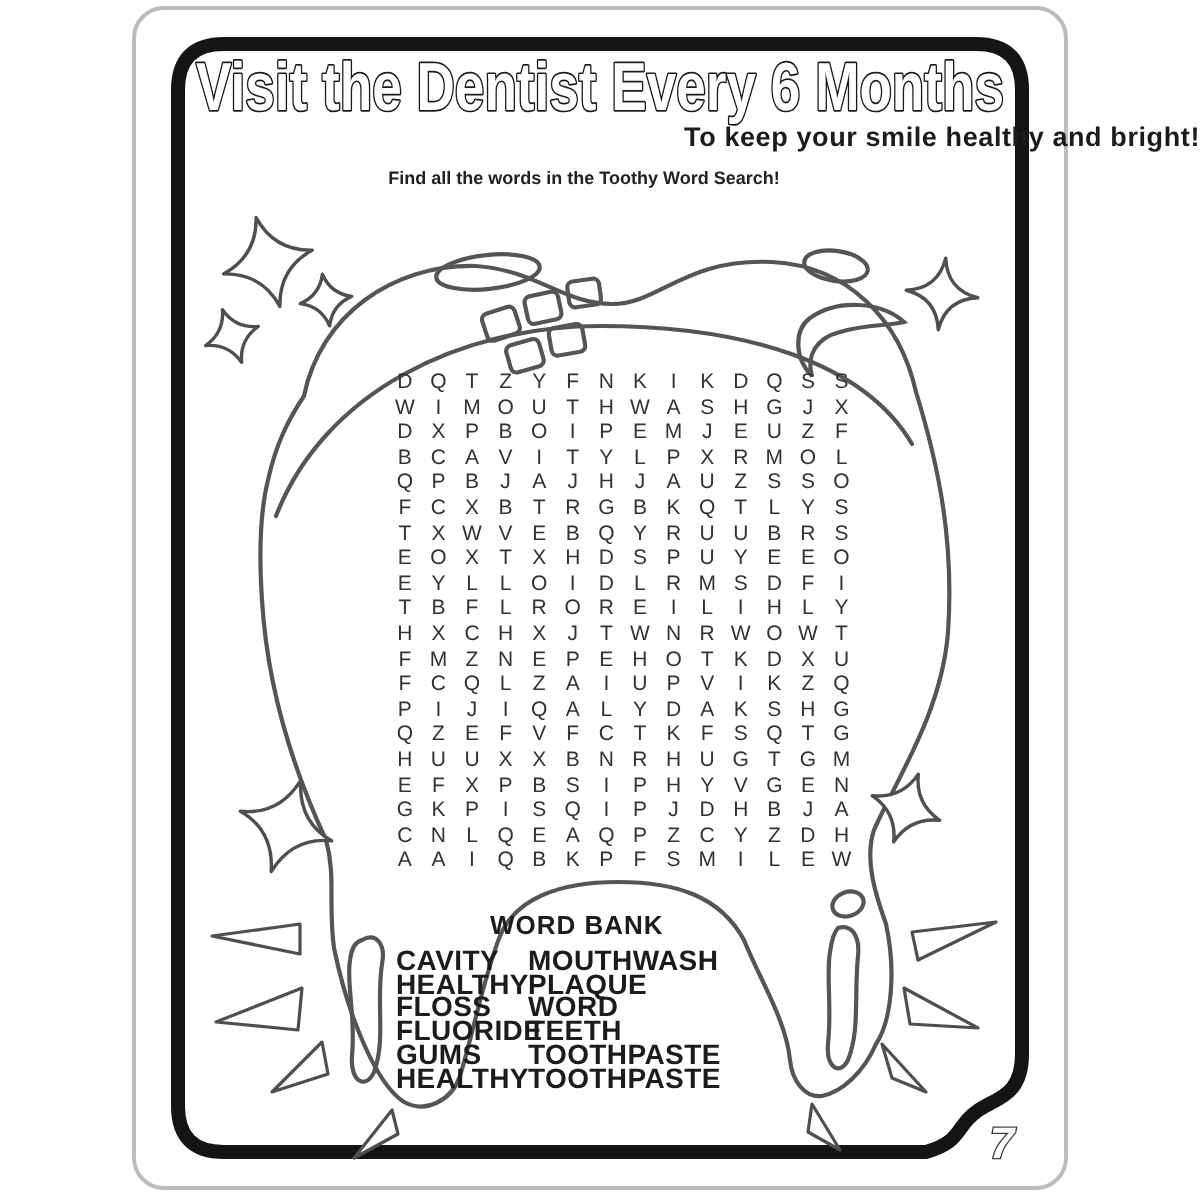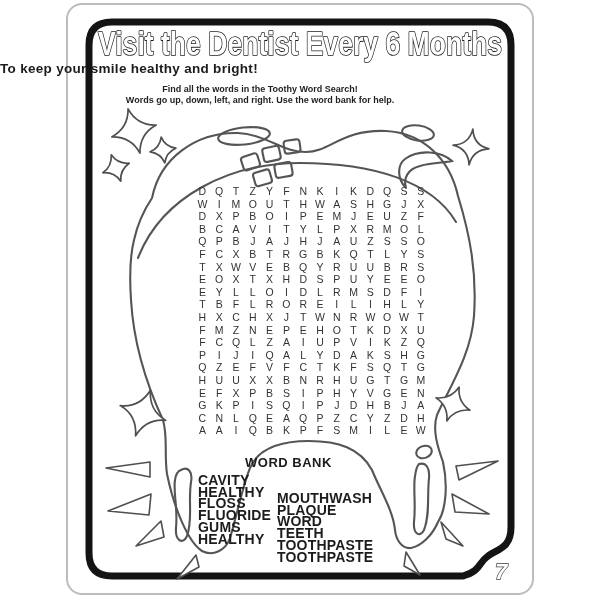--- a/index.html
+++ b/index.html
@@ -1,32 +1,32 @@
 <!DOCTYPE html>
 <html><head>
 <meta charset="utf-8">
 <style>
   html,body{margin:0;padding:0;background:#fff;}
   .page{position:relative;width:600px;height:600px;background:#ffffff;
         font-family:"Liberation Sans",sans-serif;overflow:hidden;}
   .art{position:absolute;left:0;top:0;z-index:1;}
   .txt{position:absolute;z-index:2;color:#1c1c1c;}
-  .subtitle{left:0;top:61px;width:600px;text-align:left;
+  .subtitle{left:0;top:61px;width:600px;text-align:right;
             font-size:13.5px;font-weight:bold;letter-spacing:.3px;}
   .instructions{left:0;top:84px;width:520px;text-align:center;
-                font-size:9px;font-weight:bold;line-height:10.5px;color:#222;}
+                font-size:9px;font-weight:bold;line-height:10.5px;color:#222;padding-left:32px;}
   .ws-grid{left:194px;top:185px;z-index:2;position:absolute;}
   .ws-row{display:flex;height:12.6px;}
   .ws-cell{width:16.8px;text-align:center;font-size:10.5px;line-height:12.6px;
            color:#333;font-weight:400;}
   .wb{position:absolute;z-index:2;color:#1c1c1c;}
   .wb-title{left:245px;top:455px;width:120px;font-size:13px;font-weight:bold;letter-spacing:.5px;}
   .wb-col{top:475px;width:120px;font-size:14px;font-weight:bold;line-height:11.7px;letter-spacing:.2px;}
   .wb-left{left:198px;}
-  .wb-right{left:277px;margin-top:18px;}
+  .wb-right{left:264px;}
 </style>
 </head>
 <body>
 
 <div class="page">
 
   <svg class="art" width="600" height="600" viewBox="0 0 600 600">
 
     <rect x="67" y="4" width="466" height="590" rx="15" fill="none" stroke="#bcbcbc" stroke-width="2"></rect>
 
@@ -94,21 +94,20 @@
       <path d="M453,386 Q456.6,400.4 471,404 Q456.6,407.6 453,422 Q449.4,407.6 435,404 Q449.4,400.4 453,386 Z" transform="rotate(20 453 404)"></path>
     </g>
 
     <text x="501" y="579" text-anchor="middle" font-size="22" font-weight="bold" font-style="italic" font-family="Liberation Sans, sans-serif" fill="#ffffff" stroke="#3a3a3a" stroke-width="1.3" paint-order="stroke">7</text>
   </svg>
 
   <div class="txt subtitle">To keep your smile healthy and bright!</div>
 
   <div class="txt instructions">
     <div>Find all the words in the Toothy Word Search!</div>
-    <div>Words go up, down, left, and right. Use the word bank for help.</div>
   </div>
 
   <div class="ws-grid">
       <div class="ws-row">
         <span class="ws-cell">D</span>
         <span class="ws-cell">Q</span>
         <span class="ws-cell">T</span>
         <span class="ws-cell">Z</span>
         <span class="ws-cell">Y</span>
         <span class="ws-cell">F</span>

